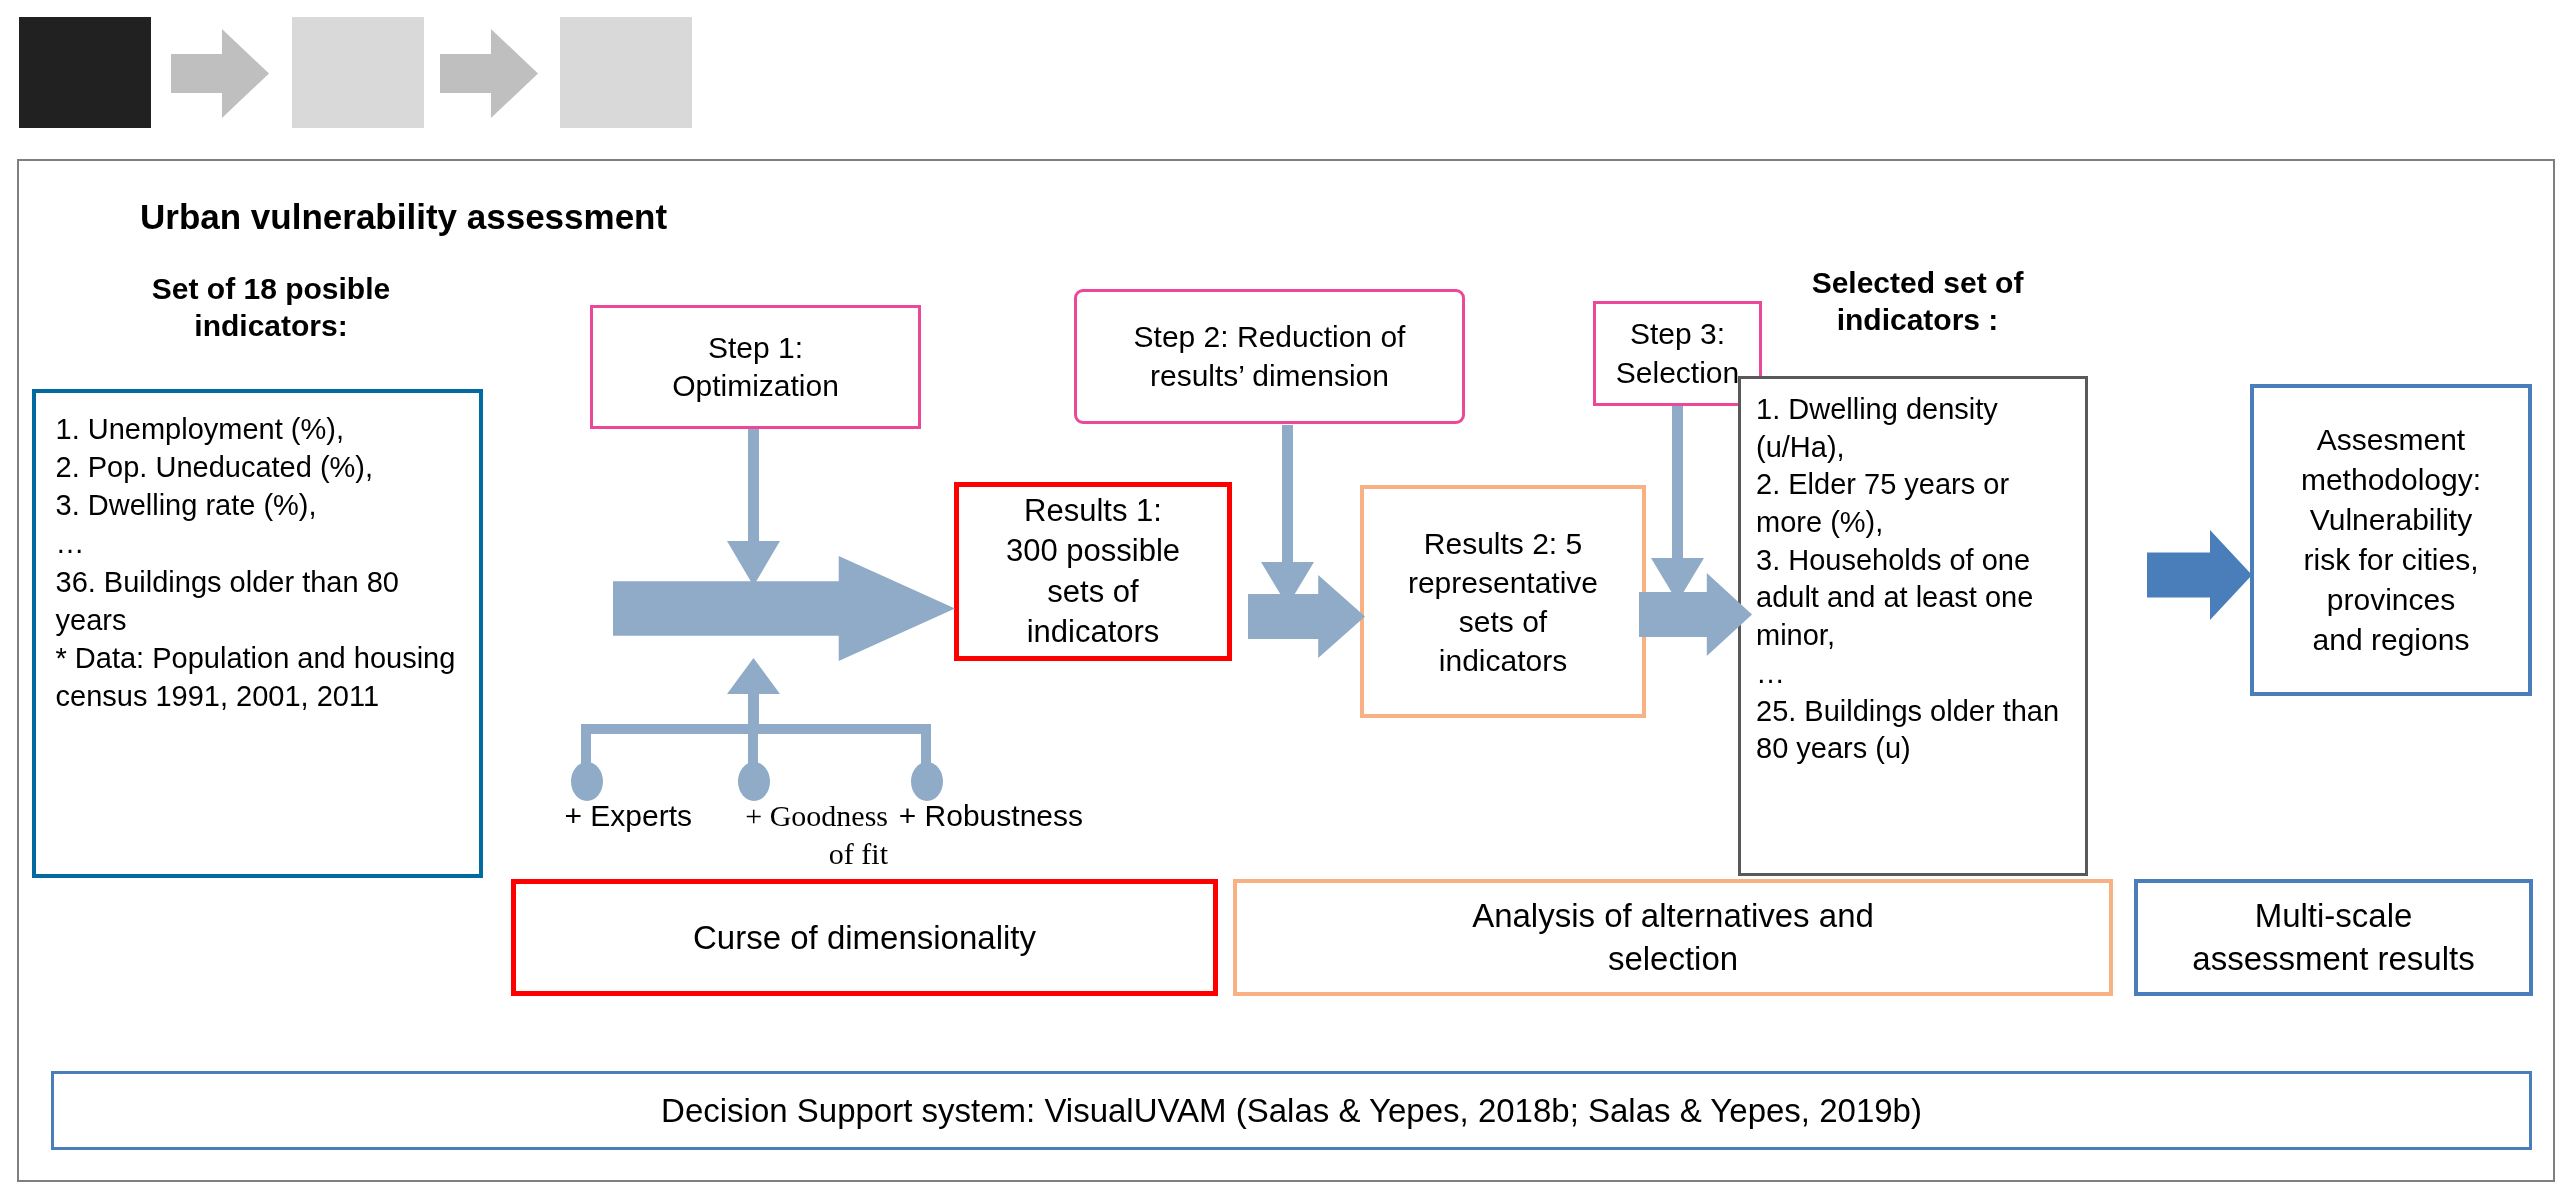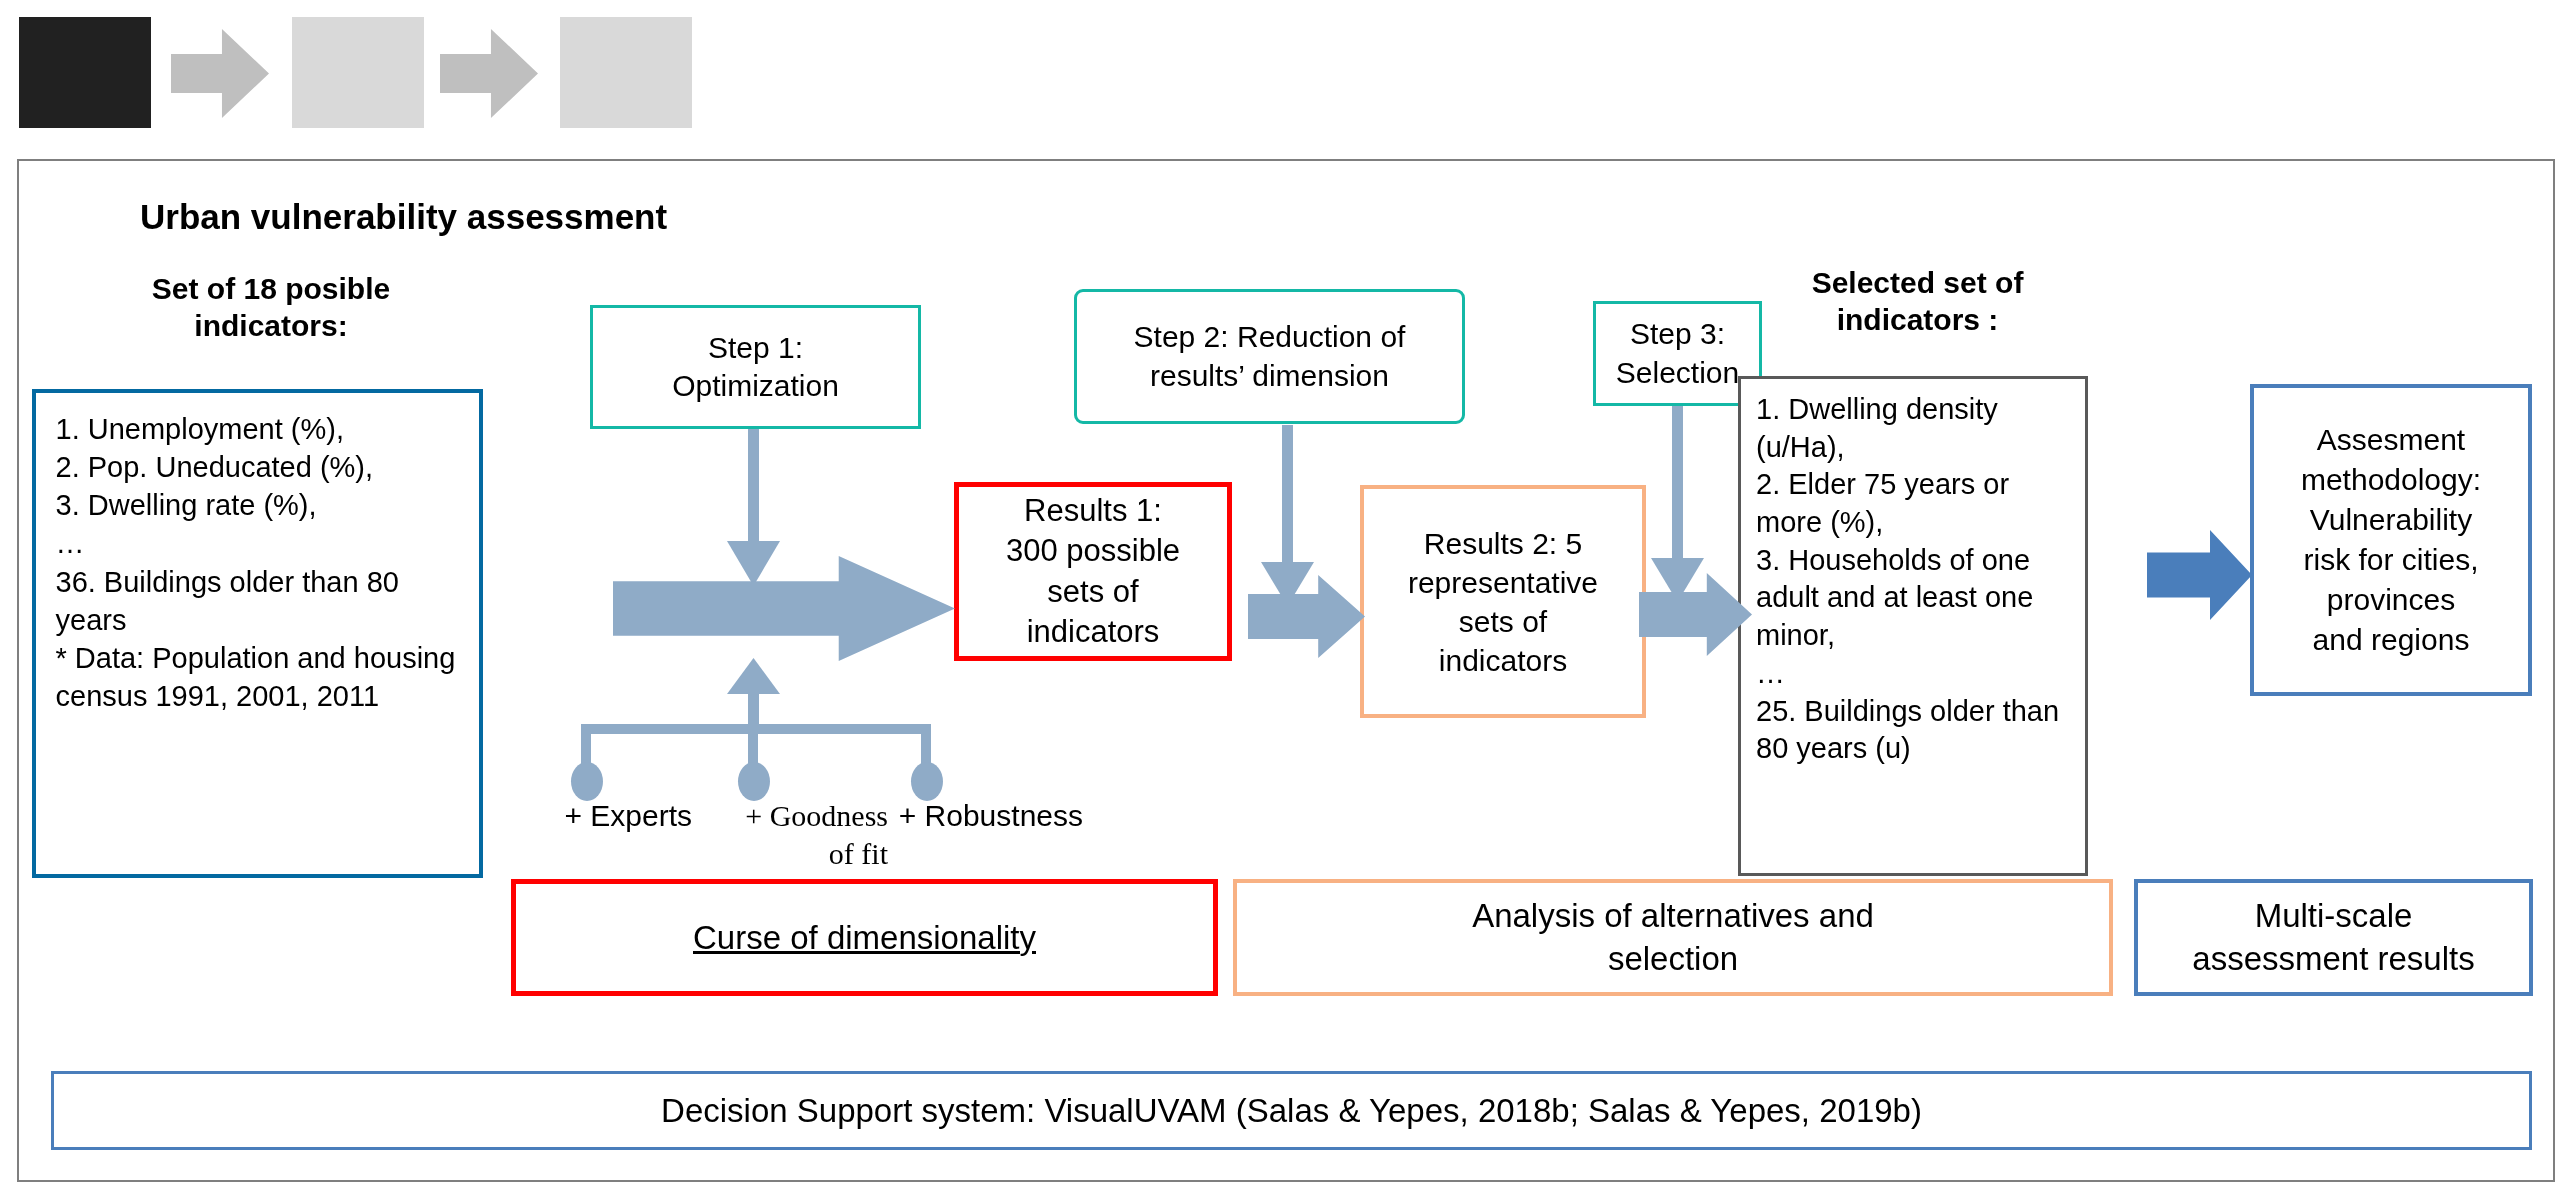--- a/index.html
+++ b/index.html
@@ -93,21 +93,21 @@
   }
   #indicators-box .box-text {
     font-size: 29px;
     line-height: 1.32;
     text-align: left;
     white-space: pre-line;
   }
 
   
   .step-box {
-    border: 3px solid #14b8a6;
+    border: 3px solid #ec4899;
     font-size: 30px;
     line-height: 1.28;
   }
   #step1-box { left: 590px;  top: 305px; width: 331px; height: 124px; }
   #step2-box { left: 1074px; top: 289px; width: 391px; height: 135px; border-radius: 9px; }
   #step3-box { left: 1593px; top: 301px; width: 169px; height: 105px; }
 
   
   #results1-box {
     left: 954px; top: 482px;
@@ -145,21 +145,20 @@
     border: 4.5px solid #4a7ebb;
     font-size: 30px; line-height: 1.33;
   }
 
   
   #curse-box {
     left: 511px; top: 879px;
     width: 707px; height: 117px;
     border: 5.3px solid #ff0000;
     font-size: 33px;
-    text-decoration: underline;
   }
   #analysis-box {
     left: 1233px; top: 879px;
     width: 880px; height: 117px;
     border: 4.5px solid #f8b183;
     font-size: 33px; line-height: 1.30;
   }
   #multiscale-box {
     left: 2134px; top: 879px;
     width: 399px; height: 117px;

